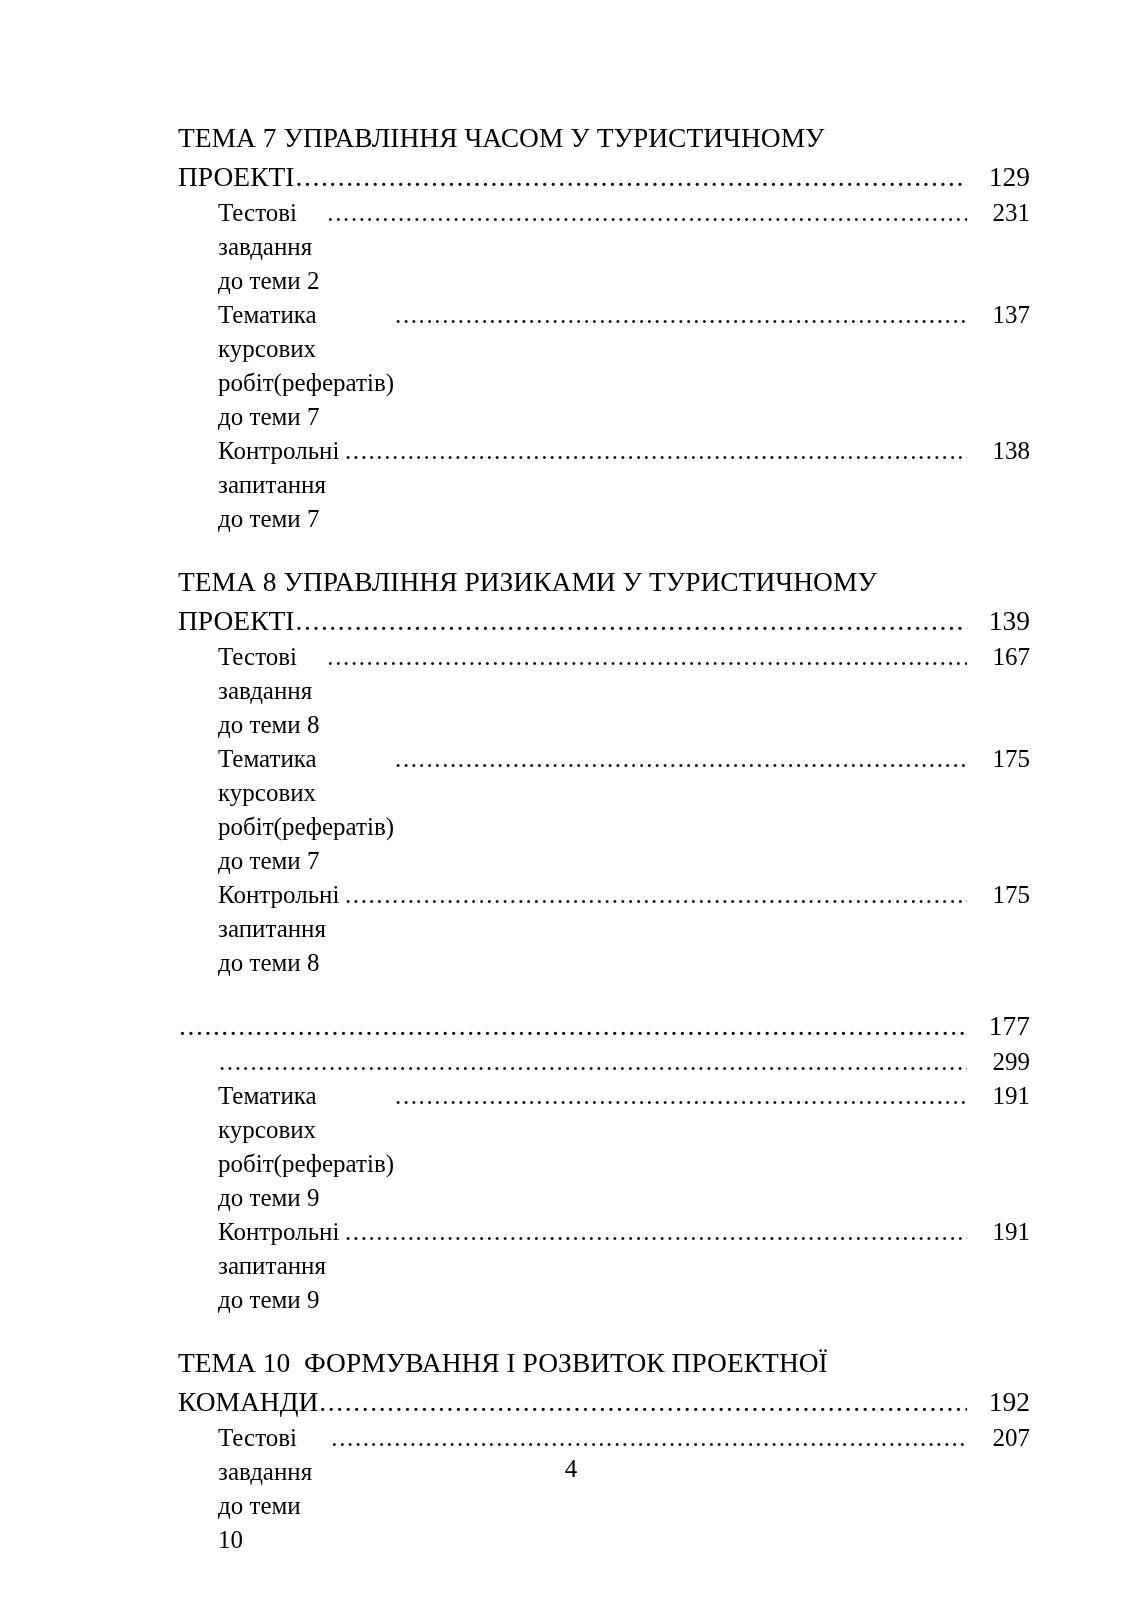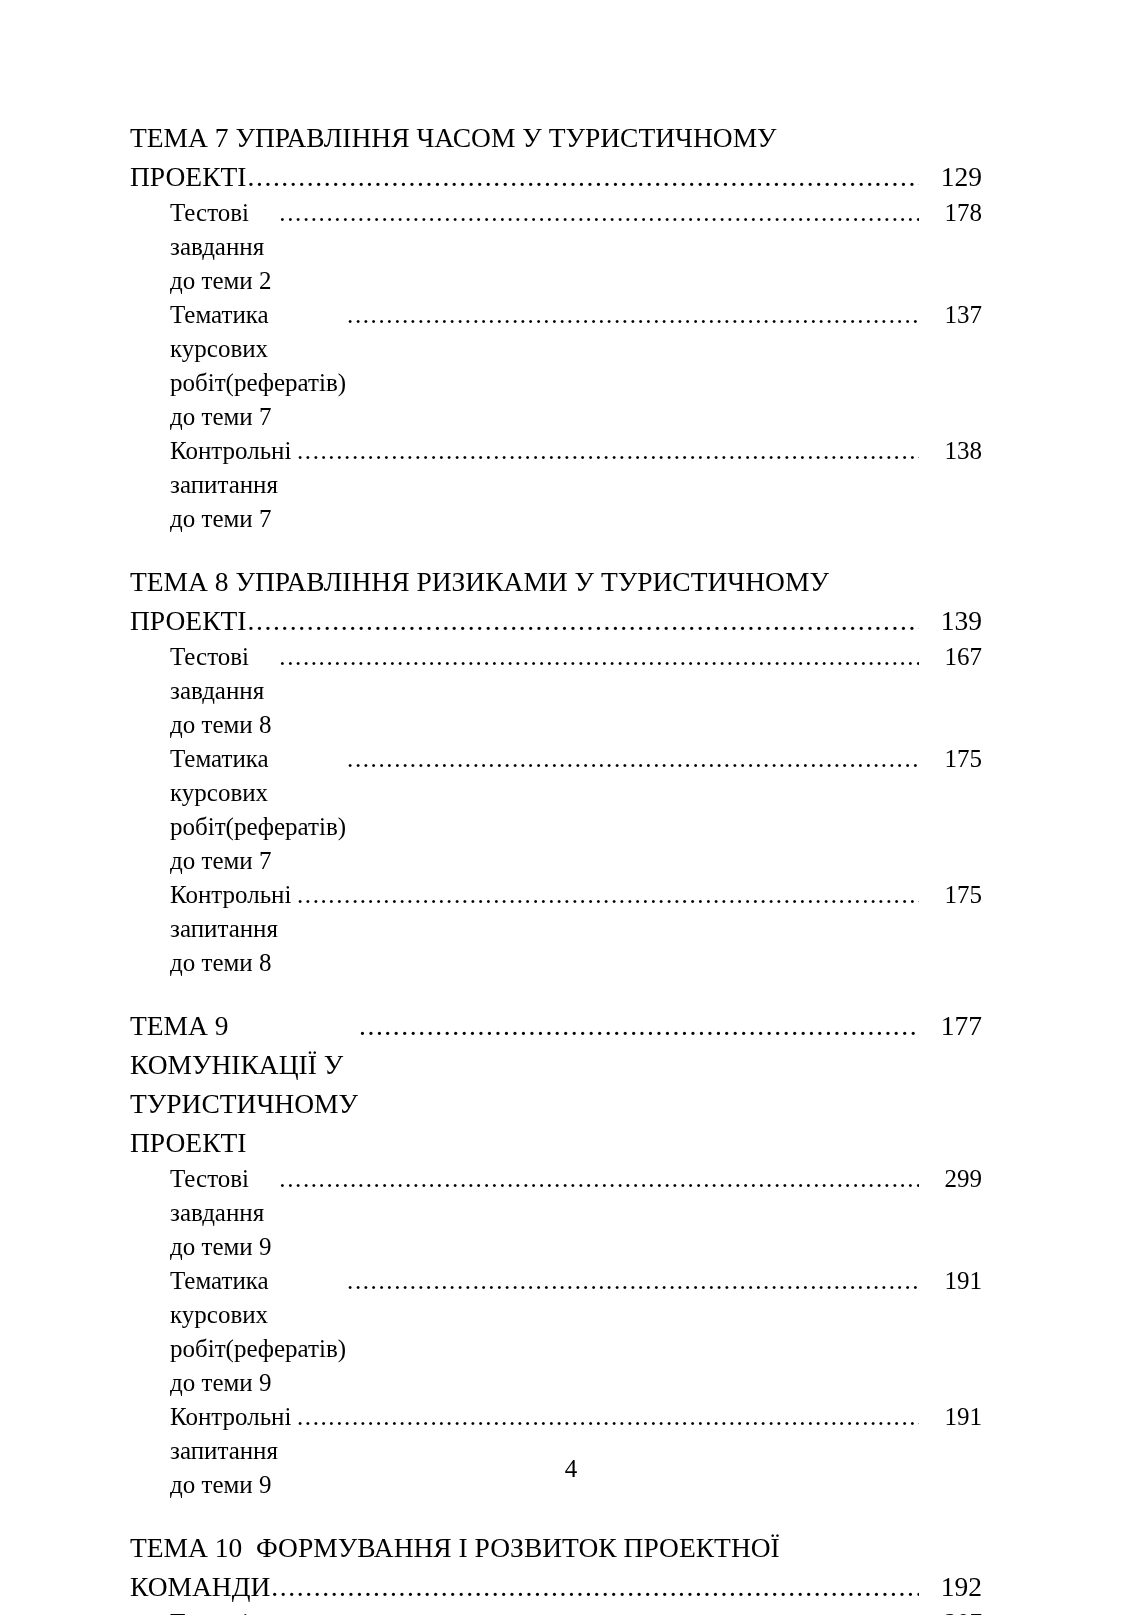--- a/index.html
+++ b/index.html
@@ -27,20 +27,21 @@
     top: 118px;
     width: 852px;
   }
 
   
   .entry {
     display: block;
     position: relative;
     width: 100%;
     box-sizing: border-box;
+    margin-left: 48px;
   }
 
   
   .entry.lvl1 {
     font-size: 27.5px;
     line-height: 39px;
     margin-top: 26px;
   }
   .entry.lvl1:first-child {
     margin-top: 0;
@@ -115,21 +116,21 @@
         <div class="row">
           <span class="title">ПРОЕКТІ</span>
           <span class="leader"></span>
           <span class="pageno">129</span>
         </div>
       </div>
       <div class="entry lvl2">
         <div class="row">
           <span class="title">Тестові завдання до теми 2</span>
           <span class="leader"></span>
-          <span class="pageno">178</span>
+          <span class="pageno">231</span>
         </div>
       </div>
       <div class="entry lvl2">
         <div class="row">
           <span class="title">Тематика курсових робіт(рефератів) до теми 7 </span>
           <span class="leader"></span>
           <span class="pageno">137</span>
         </div>
       </div>
       <div class="entry lvl2">
@@ -163,28 +164,26 @@
       </div>
       <div class="entry lvl2">
         <div class="row">
           <span class="title">Контрольні запитання до теми 8</span>
           <span class="leader"></span>
           <span class="pageno">175</span>
         </div>
       </div>
       <div class="entry lvl1">
         <div class="row">
-          <span class="title">ТЕМА 9  КОМУНІКАЦІЇ У ТУРИСТИЧНОМУ ПРОЕКТІ</span>
           <span class="leader"></span>
           <span class="pageno">177</span>
         </div>
       </div>
       <div class="entry lvl2">
         <div class="row">
-          <span class="title">Тестові завдання до теми 9</span>
           <span class="leader"></span>
           <span class="pageno">299</span>
         </div>
       </div>
       <div class="entry lvl2">
         <div class="row">
           <span class="title">Тематика курсових робіт(рефератів) до теми 9 </span>
           <span class="leader"></span>
           <span class="pageno">191</span>
         </div>

